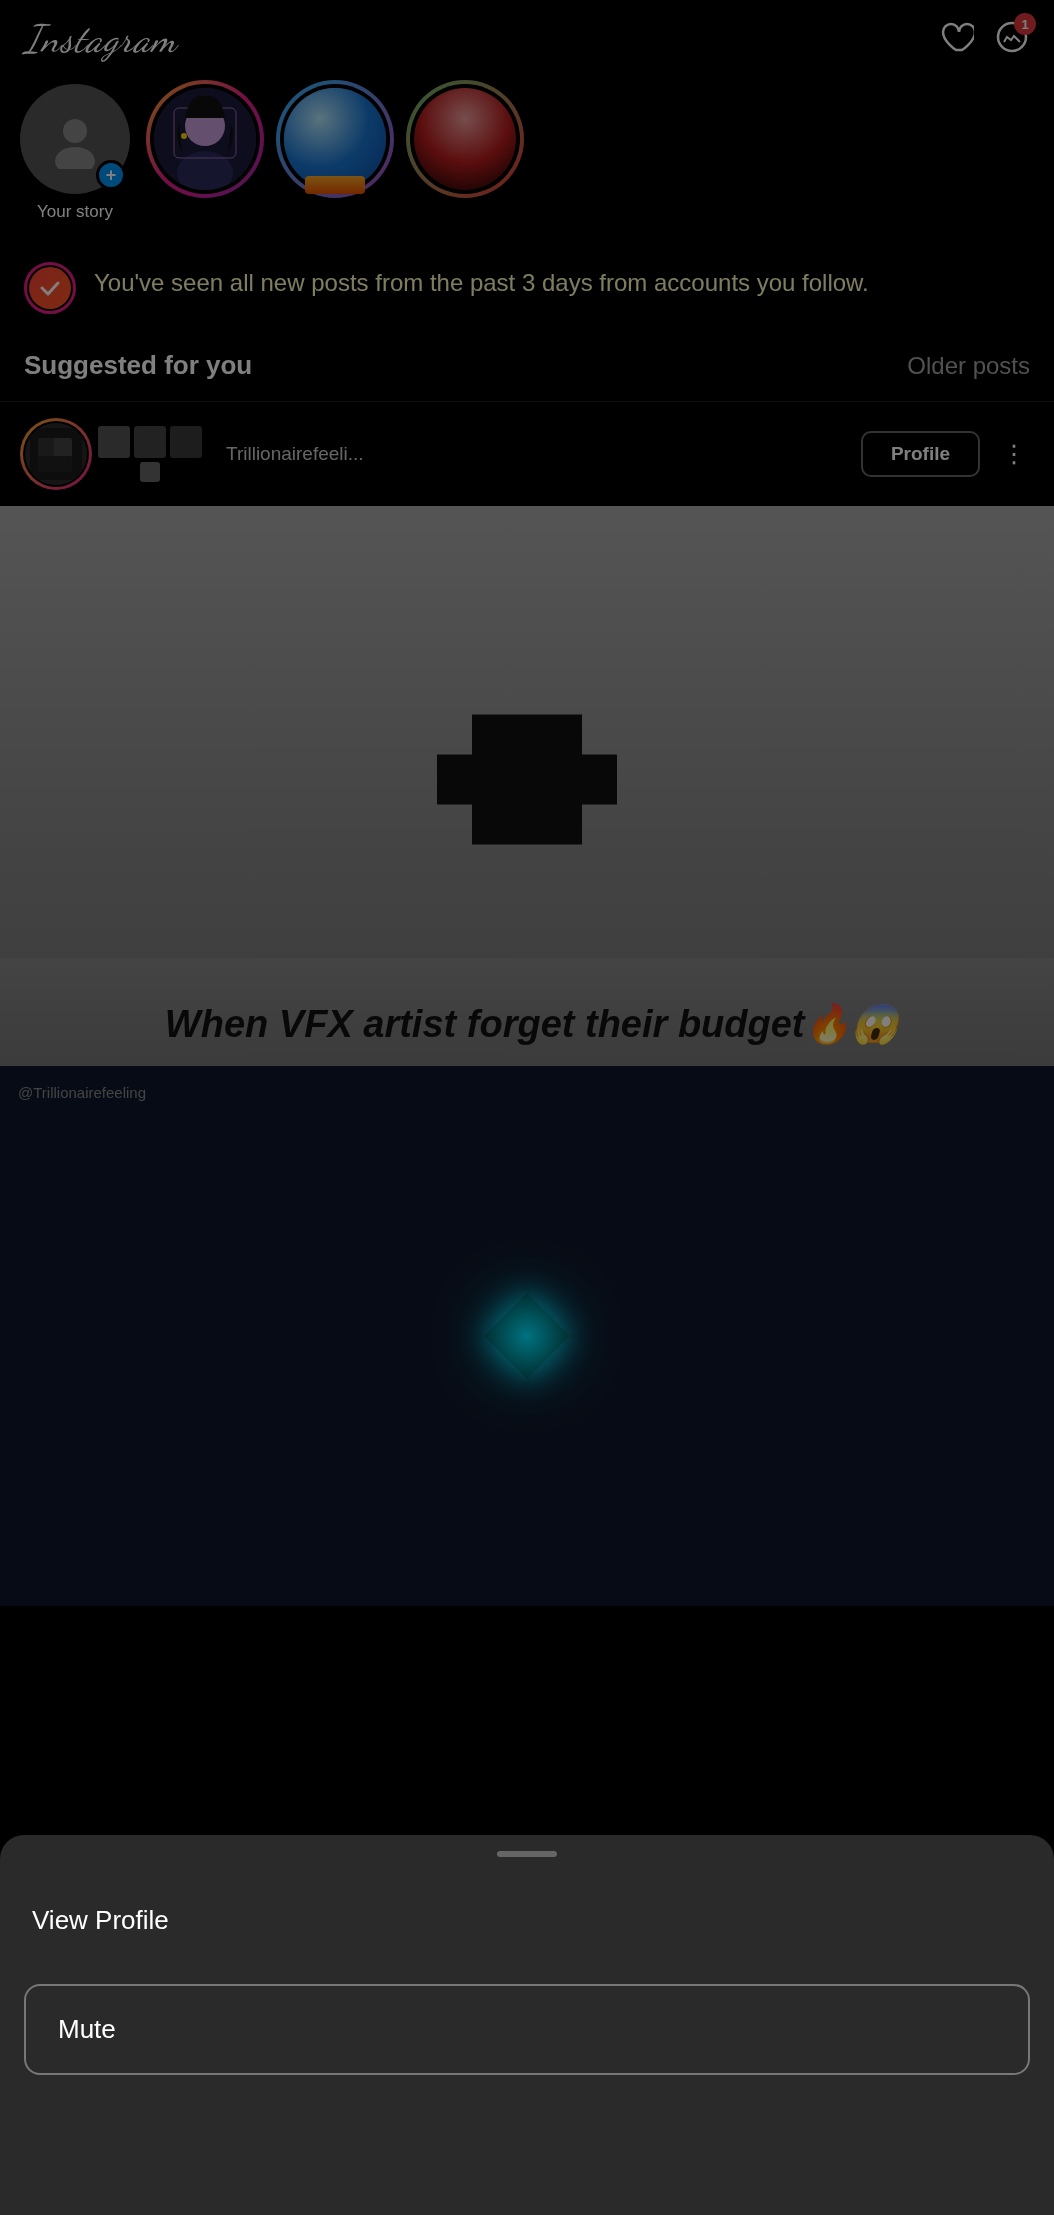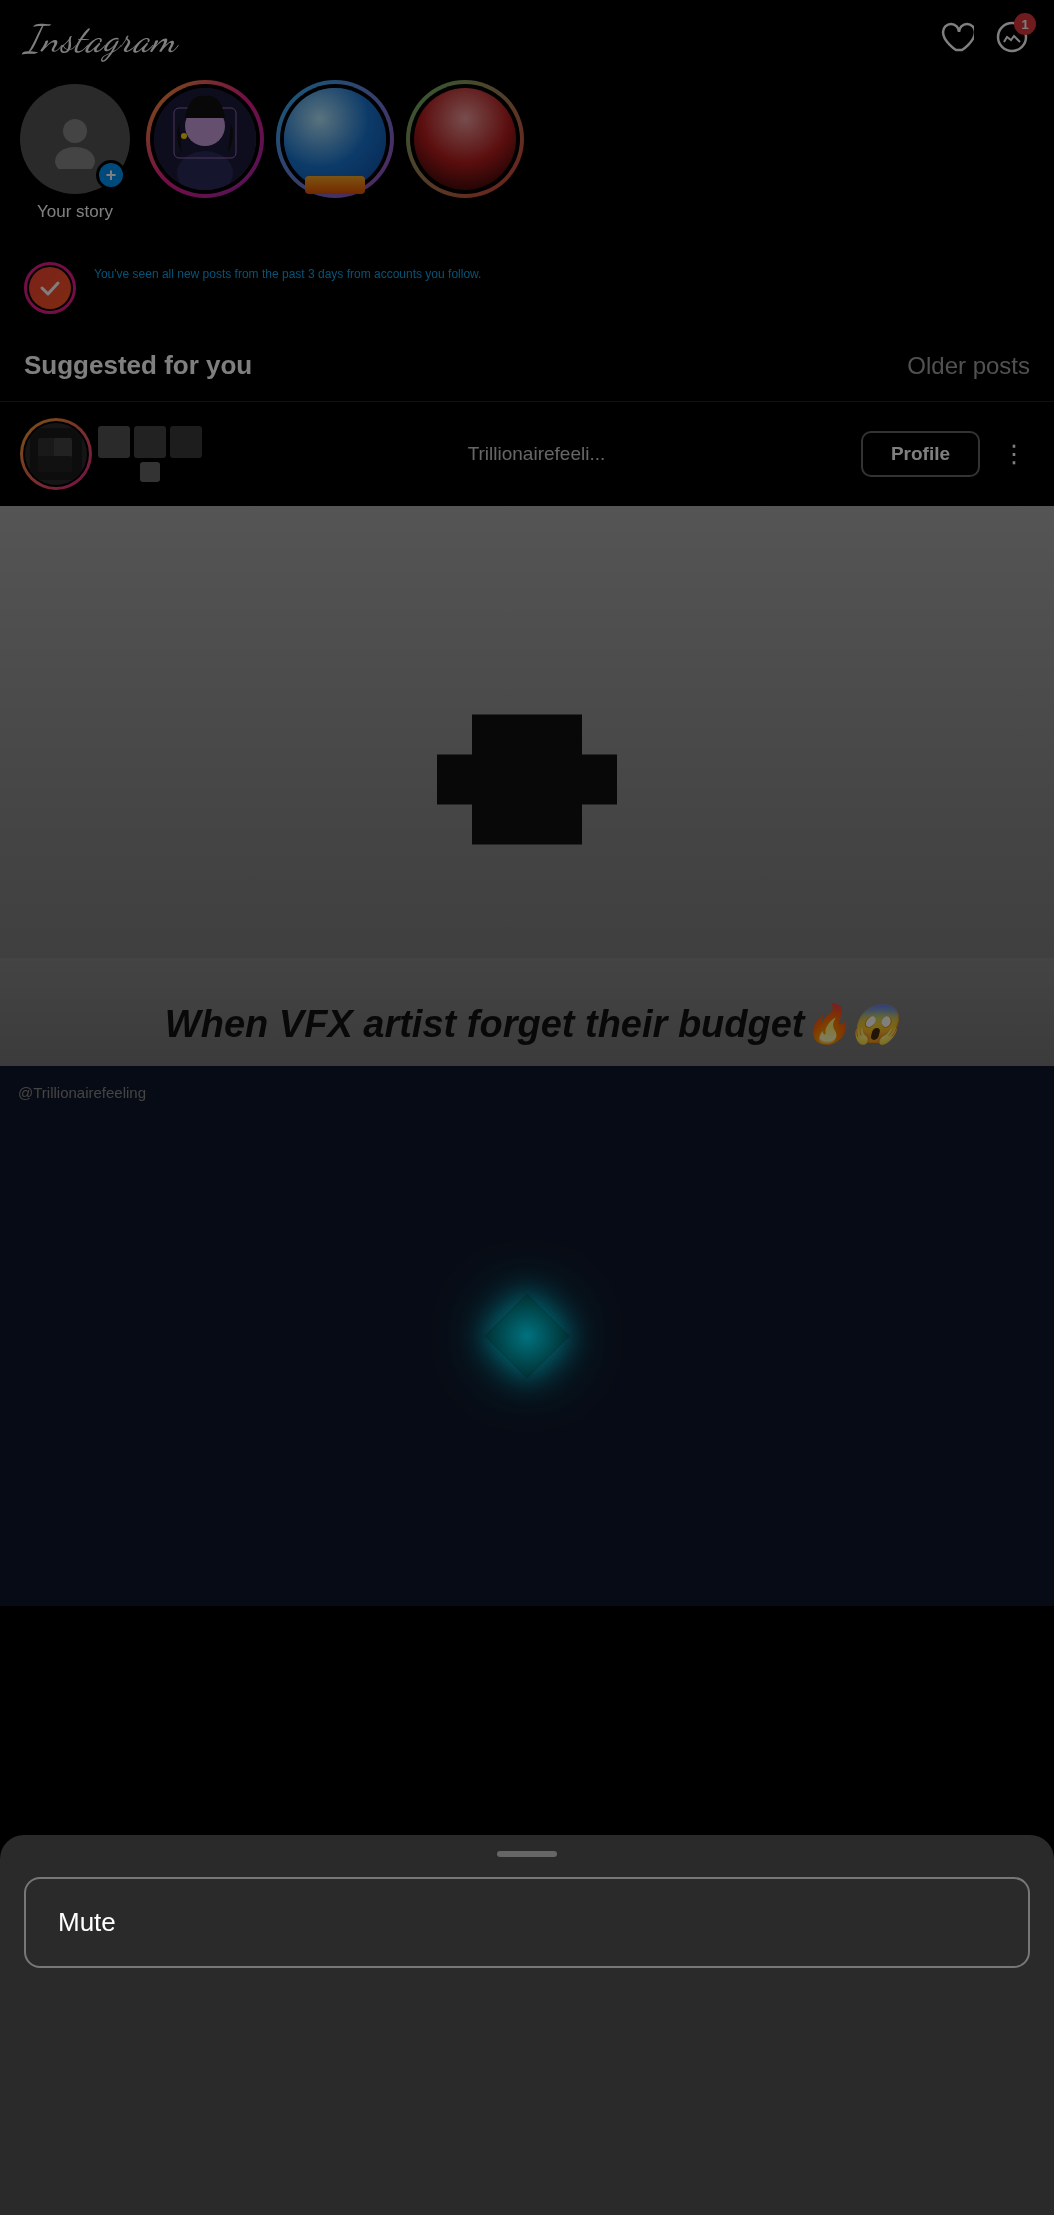--- a/index.html
+++ b/index.html
@@ -176,22 +176,22 @@
     .check-circle-bg {
       width: 42px;
       height: 42px;
       border-radius: 50%;
       background: linear-gradient(135deg, #f44336, #ff5722);
       display: flex;
       align-items: center;
       justify-content: center;
     }
     .caught-up-text {
-      font-size: 12px;
-      color: #0ea5e9;
+      font-size: 24px;
+      color: #fef9c3;
       line-height: 1.4;
       padding-top: 4px;
     }
 
     
     .suggested-header {
       display: flex;
       align-items: center;
       justify-content: space-between;
       padding: 16px 24px;
@@ -497,21 +497,21 @@
       <div style="margin-left:6px;display:flex;flex-direction:column;gap:4px;">
         <div style="display:flex;gap:4px;">
           <div style="width:32px;height:32px;background:#555;border-radius:3px;"></div>
           <div style="width:32px;height:32px;background:#444;border-radius:3px;"></div>
           <div style="width:32px;height:32px;background:#3a3a3a;border-radius:3px;"></div>
         </div>
         <div style="width:20px;height:20px;background:#666;border-radius:3px;margin:0 auto;"></div>
       </div>
     </div>
 
-    <span class="post-username" style="flex:1;padding-left:10px;text-align:center;">Trillionairefeeli...</span>
+    <span class="post-username" style="flex:1;padding-left:10px;">Trillionairefeeli...</span>
 
     <button class="follow-btn">Profile</button>
 
     <button class="post-more-btn">⋮</button>
   </div>
 
   <div class="post-image-area">
     <div class="post-image-bg">
 
       <div style="display:flex;flex-direction:column;align-items:center;justify-content:center;width:100%;flex:1;background:linear-gradient(to bottom, #aaa 0%, #888 60%, #777 100%);min-height:460px;position:relative;">
@@ -537,16 +537,17 @@
     </div>
   </div>
 </div>
 
 <div class="overlay-bg"></div>
 
 <div class="bottom-sheet">
   <div class="bottom-sheet-handle"></div>
 
   
+  <button class="bottom-sheet-item">View Profile</button>
 
   
   <button class="bottom-sheet-item-outlined">Mute</button>
 </div>
 
 </body></html>

